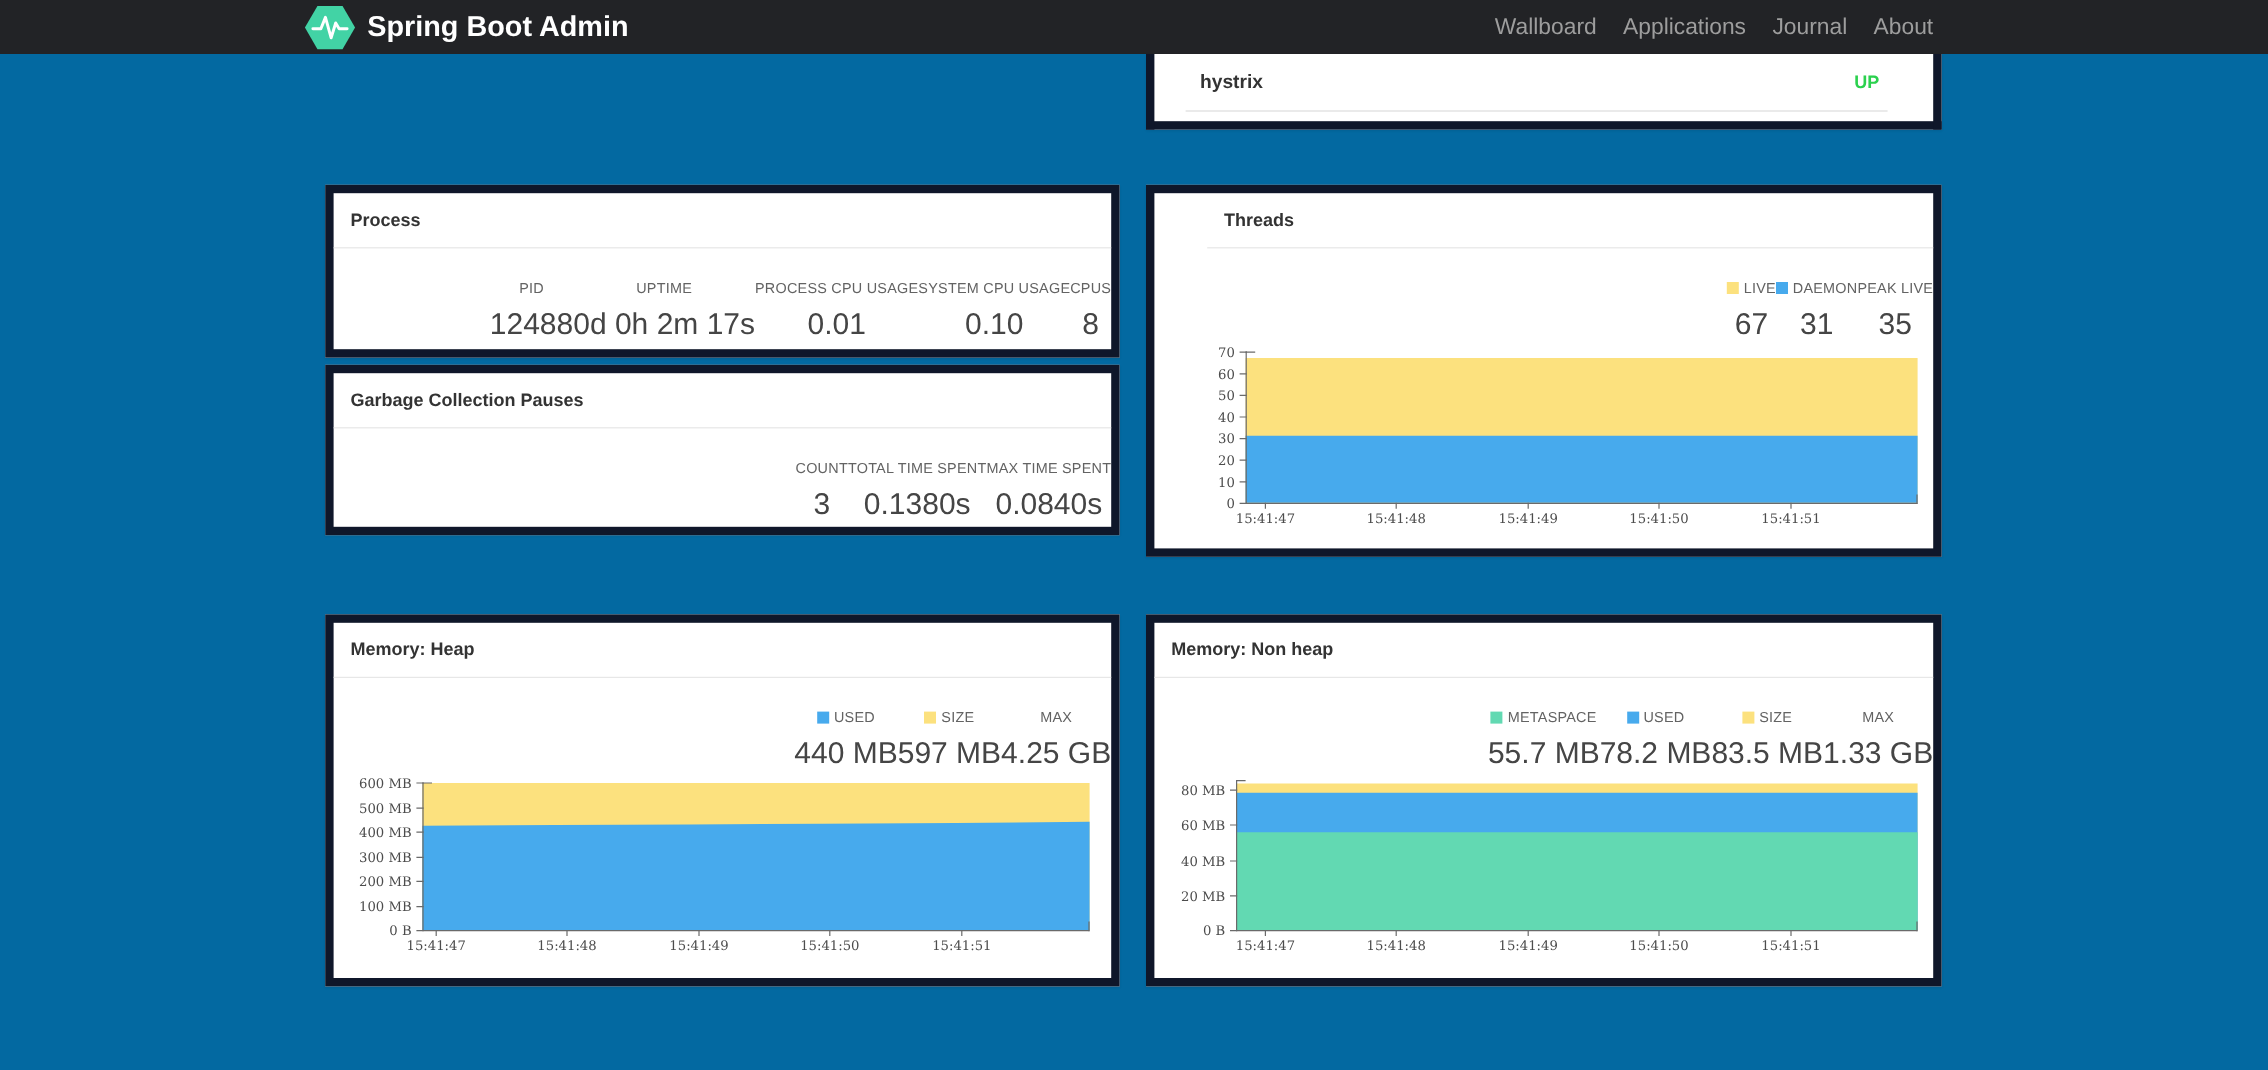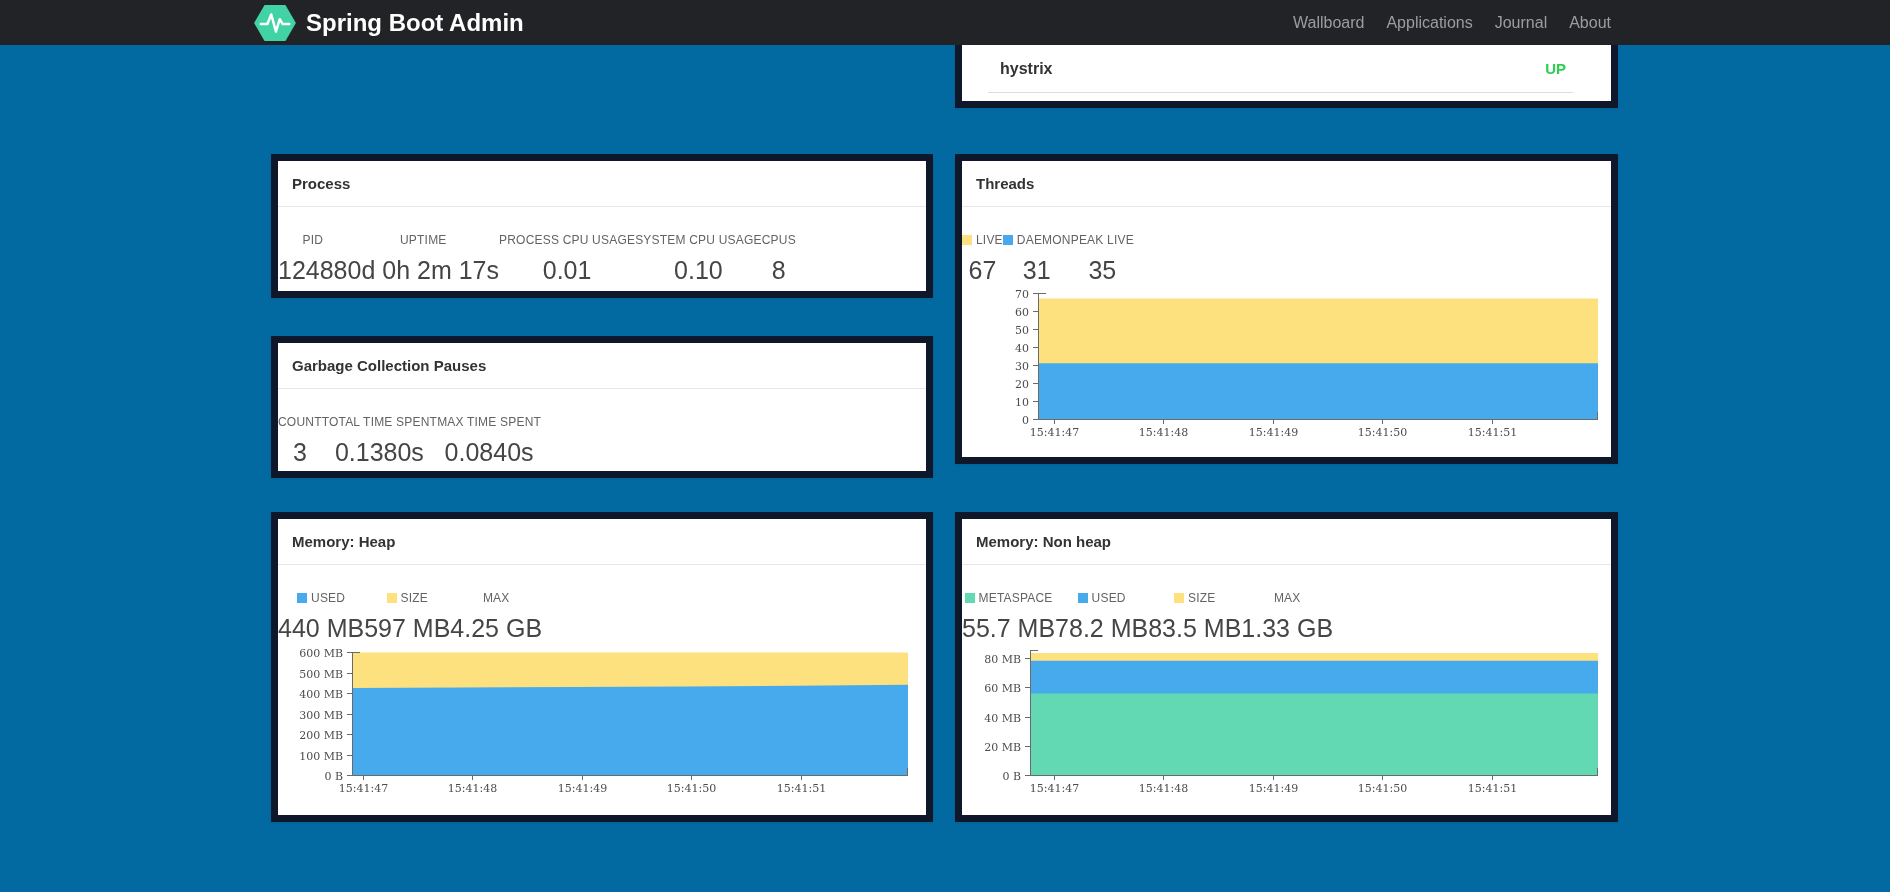--- a/index.html
+++ b/index.html
@@ -4,42 +4,42 @@
 <style>
   html,body{margin:0;padding:0;background:#fff;font-family:"Liberation Sans",sans-serif;}
   .page{position:relative;width:1890px;height:892px;background:#0369a1;overflow:hidden;}
 
   
   .navbar{position:absolute;left:0;top:0;width:100%;height:45px;background:#222326;}
   .brand{position:absolute;left:254px;top:0;height:45px;display:flex;align-items:center;gap:10px;
          color:#fff;font-size:24px;font-weight:700;text-decoration:none;cursor:pointer;}
   .brand svg{display:block;}
   .nav-links{position:absolute;right:268px;top:0;height:45px;display:flex;align-items:center;}
-  .nav-link{color:#9d9d9d;font-size:16px;line-height:45px;padding:0 11px;text-decoration:none;cursor:pointer;}
+  .nav-link{color:#9d9d9d;font-size:19px;line-height:45px;padding:0 11px;text-decoration:none;cursor:pointer;}
 
   
   .card{position:absolute;background:#fff;border:7px solid #0f172a;box-shadow:0 1px 2px rgba(0,0,0,.08);box-sizing:border-box;}
   .card-header{height:45px;display:flex;align-items:center;padding:0 14px;border-bottom:1px solid #e7e7e7;
                font-size:15px;font-weight:700;color:#333;}
-  .stats{display:flex;justify-content:flex-start;margin-top:26px;}
+  .stats{display:flex;justify-content:flex-end;margin-top:26px;}
   .stat{text-align:center;}
   .stat-label{font-size:12px;color:#636363;display:flex;align-items:center;justify-content:center;letter-spacing:.2px;}
   .legend-sq{width:10px;height:10px;display:inline-block;margin-right:4px;}
   .stat-value{margin-top:9px;font-size:25px;color:#454545;}
 
   
   .app-card{left:955px;top:45px;width:663px;height:63px;border-top:none;}
   .app-row{height:47px;display:flex;align-items:center;justify-content:space-between;padding:0 45px 0 38px;}
   .app-name{font-size:16px;font-weight:700;color:#333;text-decoration:none;cursor:pointer;}
   .app-status{font-size:15px;font-weight:700;}
   .app-divider{border-top:1px solid #ddd;margin:0 38px 0 26px;}
 
   .process-card{left:271px;top:154px;width:662px;height:144px;}
-  .gc-card{left:271px;top:336px;width:662px;height:142px;}
-  .threads-card{left:955px;top:154px;width:663px;height:310px;}
+  .gc-card{left:271px;top:304px;width:662px;height:142px;}
+  .threads-card{left:955px;top:154px;width:663px;height:310px;padding-left:44px;}
   .heap-card{left:271px;top:512px;width:662px;height:310px;}
   .nonheap-card{left:955px;top:512px;width:663px;height:310px;}
 
   .chart{position:absolute;left:8px;}
   .chart-threads{top:126px;}
   .chart-heap{top:127px;}
   .chart-nonheap{top:125px;}
   svg text{font-family:"DejaVu Serif","DejaVu Sans Mono",serif;font-size:11px;fill:#4c4c4c;}
 </style>
 </head>

